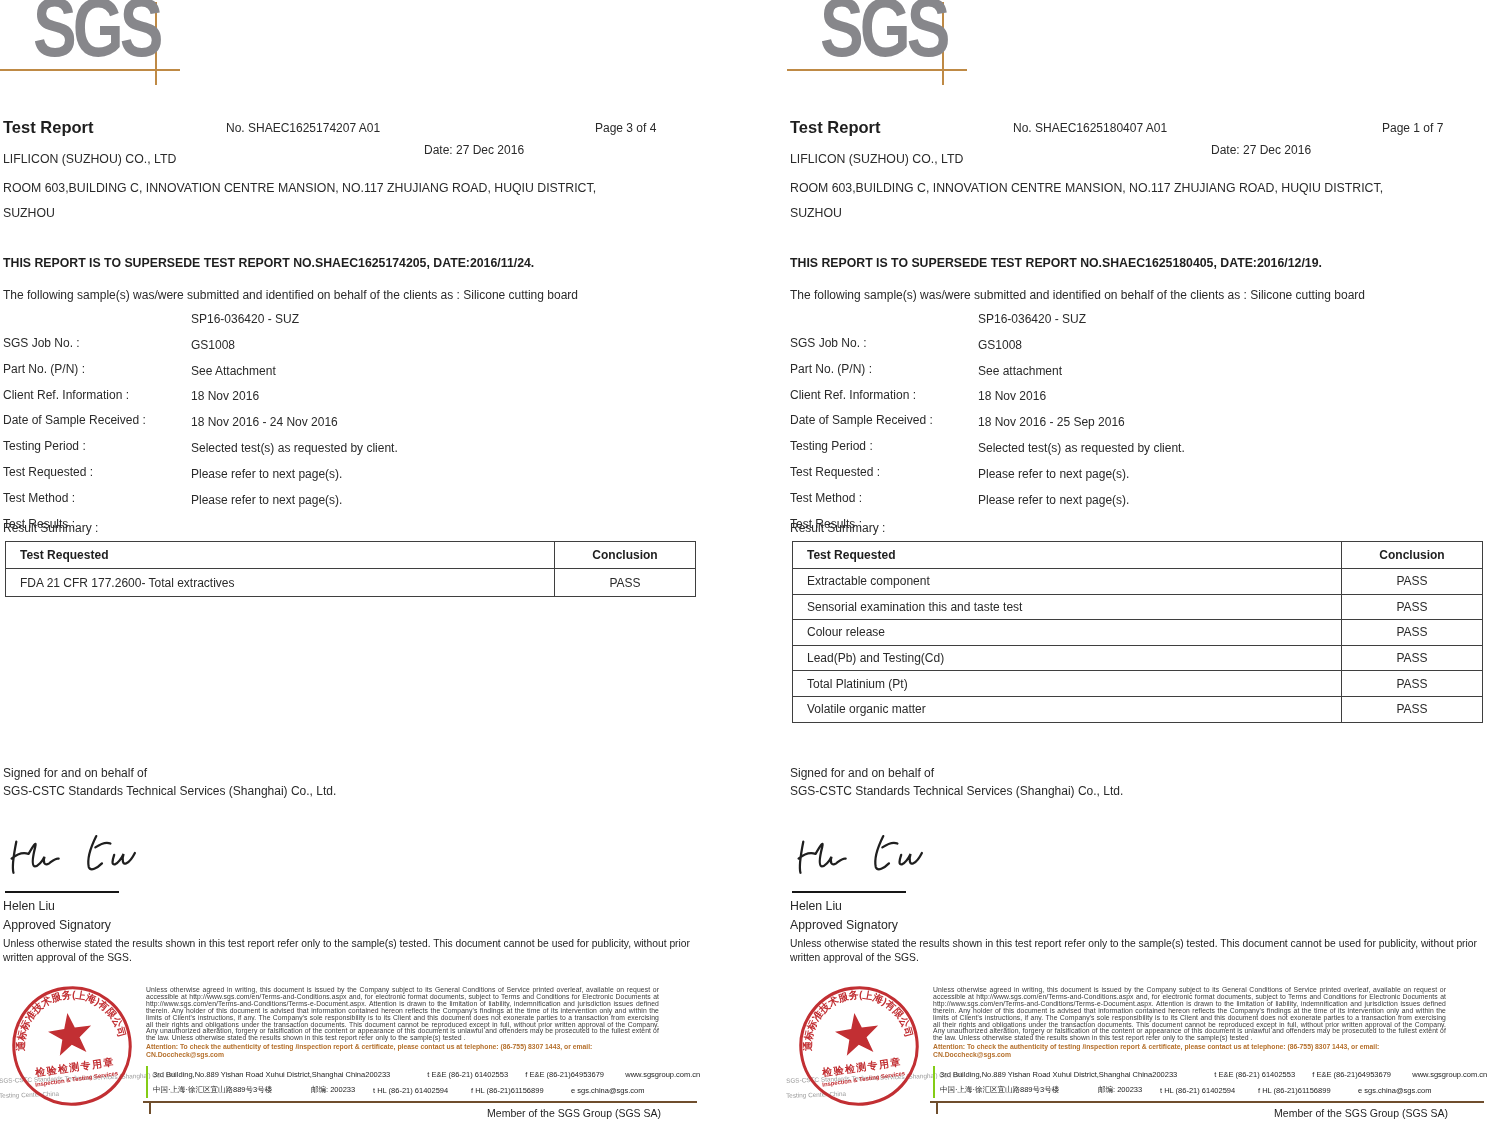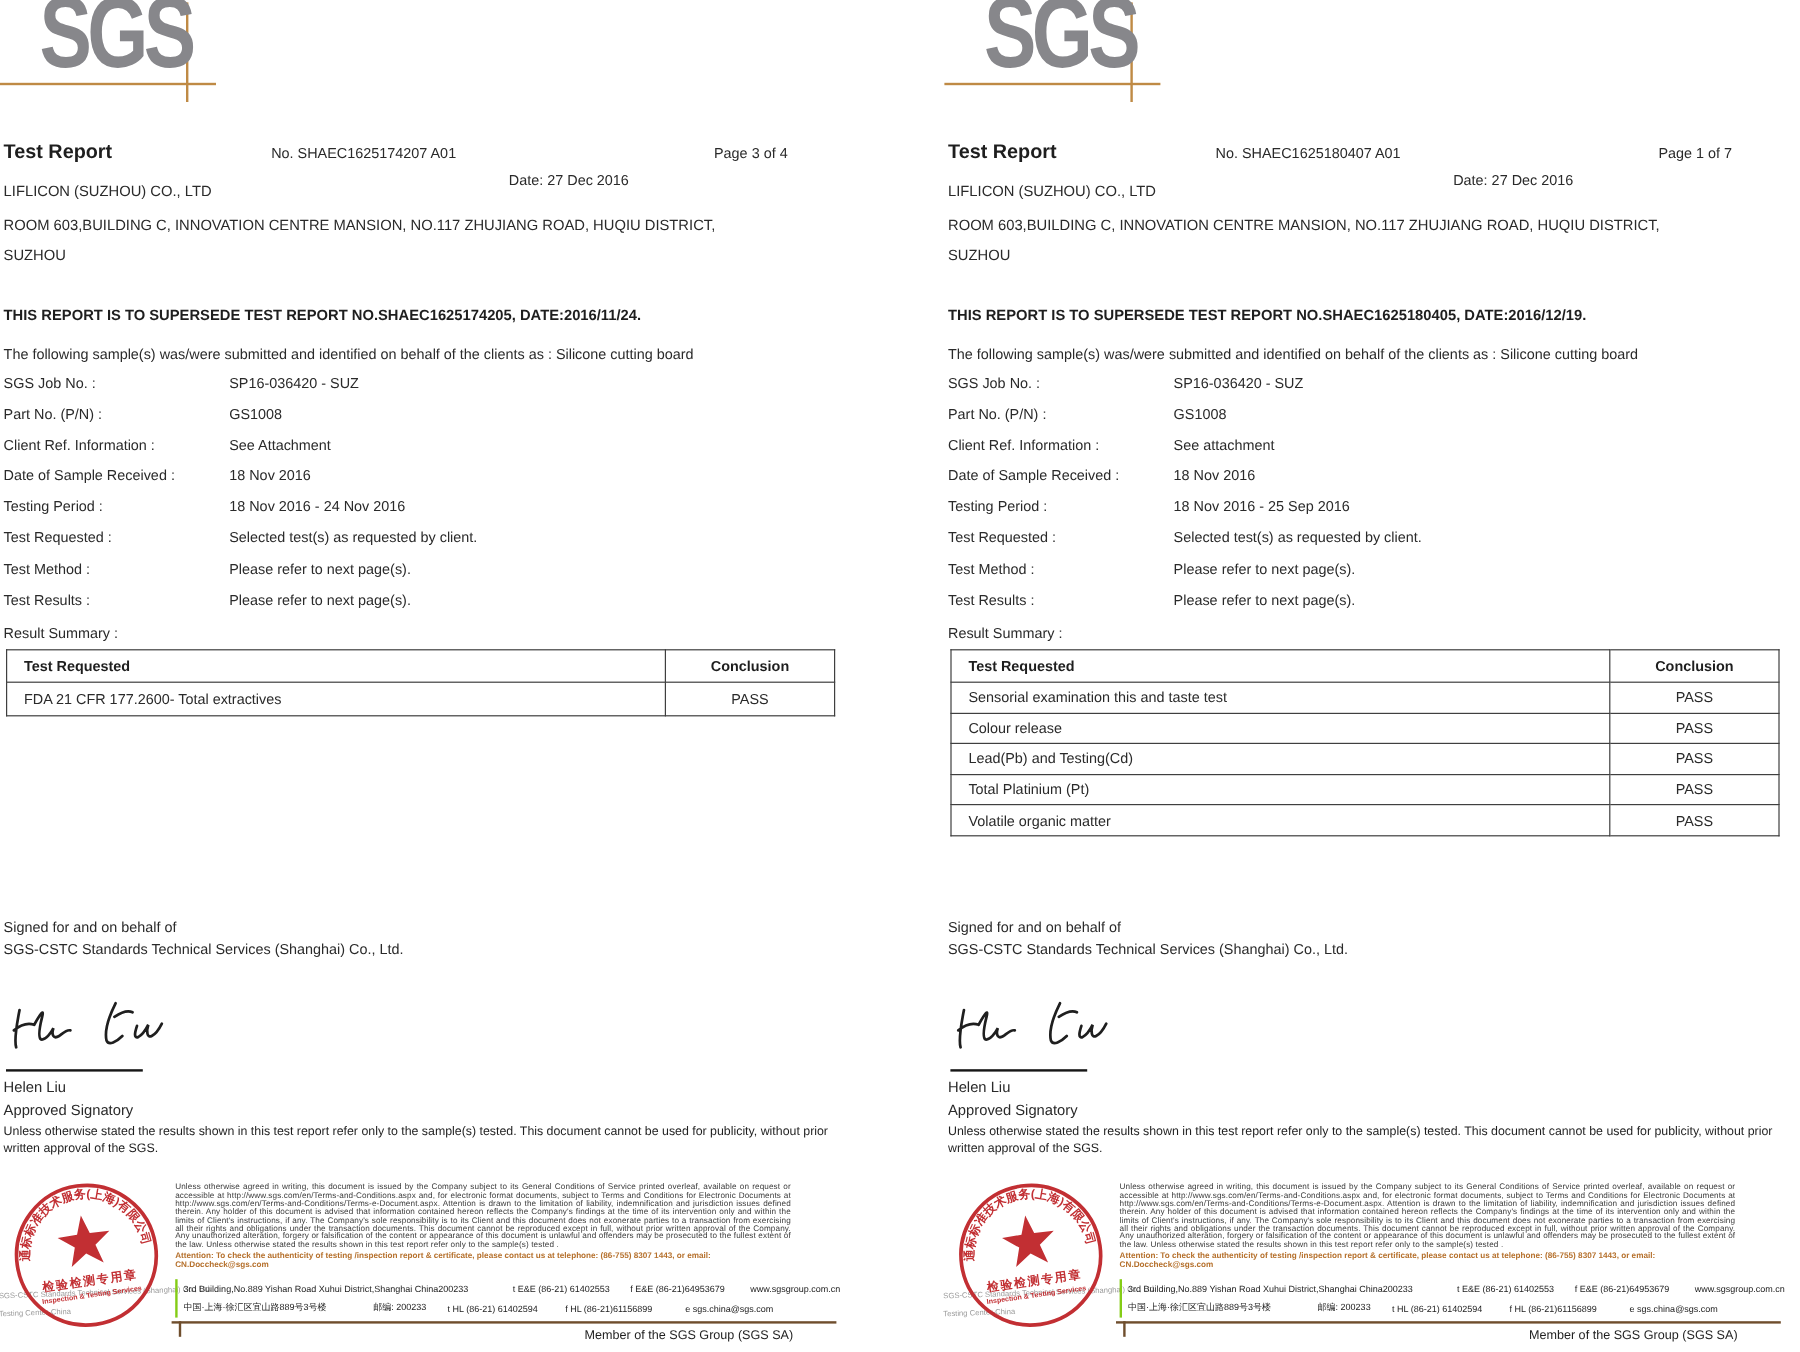--- a/index.html
+++ b/index.html
@@ -28,21 +28,21 @@
   .report-page { position:absolute; left:592px; top:3px; font-size:12px; }
 
   .client-name  { position:absolute; top:152px; left:0; font-size:12.3px; white-space:nowrap; }
   .client-addr1 { position:absolute; top:181px; left:0; font-size:12.3px; white-space:nowrap; }
   .client-addr2 { position:absolute; top:206px; left:0; font-size:12.3px; white-space:nowrap; }
   .supersede    { position:absolute; top:256px; left:0; font-size:12.3px; font-weight:bold; white-space:nowrap; color:#1e1e1e; }
   .sample-stmt  { position:absolute; top:288px; left:0; font-size:12px; white-space:nowrap; }
 
   .fields { position:absolute; top:312px; left:0; width:694px; }
   .frow   { height:25.8px; font-size:12px; display:flex; align-items:flex-start; }
-  .flabel { width:188px; flex:0 0 188px; }
+  .flabel { width:188px; flex:0 0 188px;margin-top:24px; }
   .fvalue { flex:1; }
 
   .result-summary-label { position:absolute; top:521px; left:0; font-size:12px; }
 
   table.summary { position:absolute; top:541px; left:2px; width:690px;
                   border-collapse:collapse; table-layout:fixed; }
   table.summary col.c1 { width:549px; }
   table.summary col.c2 { width:141px; }
   table.summary th, table.summary td { border:1.5px solid #3f3f3f; font-size:12px; vertical-align:middle; }
   table.summary th { text-align:left; padding-left:14px; font-weight:bold; height:27px; color:#1e1e1e; }
@@ -284,20 +284,24 @@
     <colgroup>
           <col class="c1">
           <col class="c2">
         </colgroup>
     <tbody>
           <tr>
       <th>Test Requested</th>
       <th class="conc">Conclusion</th>
     </tr>
     <tr>
+            <td>Extractable component</td>
+            <td class="conc">PASS</td>
+          </tr>
+    <tr>
             <td>Sensorial examination this and taste test</td>
             <td class="conc">PASS</td>
           </tr>
     <tr>
             <td>Colour release</td>
             <td class="conc">PASS</td>
           </tr>
     <tr>
             <td>Lead(Pb) and Testing(Cd)</td>
             <td class="conc">PASS</td>

